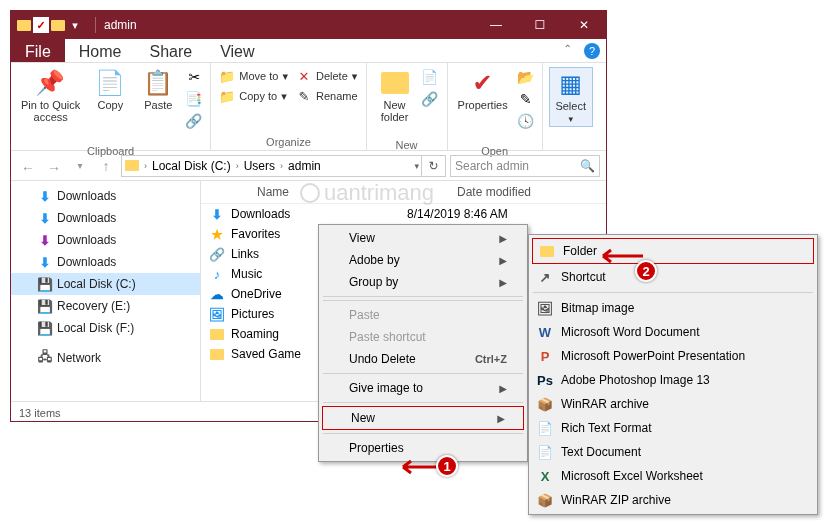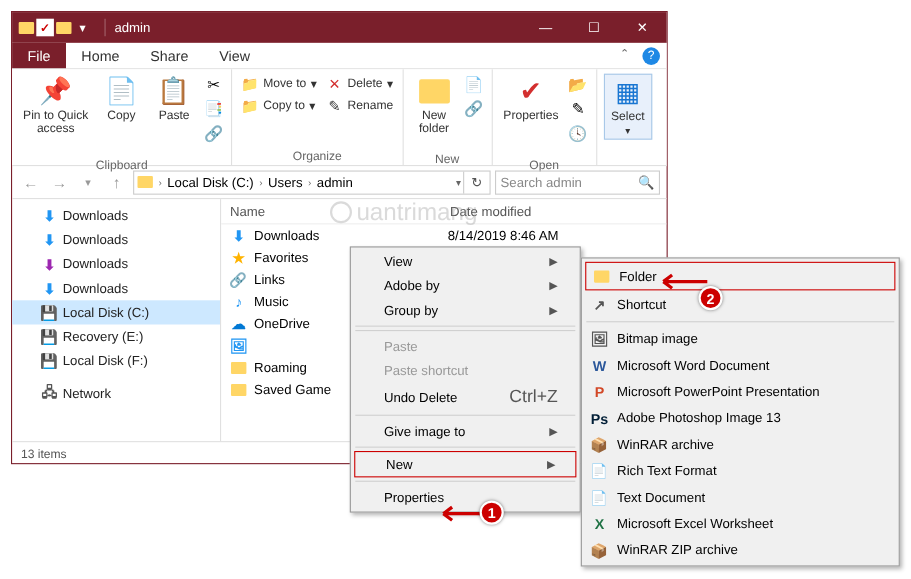--- a/index.html
+++ b/index.html
@@ -9,21 +9,21 @@
 .titlebar { height: 28px; background: #7a1f2b; display: flex; align-items: center; color: #fff; font-size: 12px; }
 .qat { display: flex; align-items: center; gap: 2px; padding: 0 6px; }
 .qat-icon { width: 16px; height: 16px; display: inline-flex; align-items: center; justify-content: center; font-size: 11px; }
 .qat-icon.folder { background: #ffd666; border-radius: 1px; width: 14px; height: 11px; }
 .title-sep { border-left: 1px solid rgba(255,255,255,.3); height: 16px; margin: 0 6px; }
 .win-title { flex: 1; padding-left: 2px; }
 .win-btns { display: flex; }
 .win-btn { width: 44px; height: 28px; display: flex; align-items: center; justify-content: center; color: #fff; font-size: 12px; }
 
 .tabs { height: 24px; display: flex; align-items: stretch; background: #fff; border-bottom: 1px solid #e0e0e0; }
-.tab { padding: 4px 14px; font-size: 13px; color: #333; }
+.tab { padding: 4px 14px; font-size: 16px; color: #333; }
 .tab.file { background: #7a1f2b; color: #fff; }
 .tab-spacer { flex: 1; }
 .tab-caret { padding: 4px 6px; color: #666; font-size: 10px; }
 .tab-help { width: 16px; height: 16px; border-radius: 50%; background: #1e88e5; color: #fff; font-size: 11px; display: flex; align-items: center; justify-content: center; margin: 4px 6px; }
 
 .ribbon { height: 88px; background: #fff; border-bottom: 1px solid #e0e0e0; display: flex; }
 .group { border-right: 1px solid #e0e0e0; padding: 4px 6px 2px; display: flex; flex-direction: column; align-items: center; justify-content: space-between; }
 .group-body { display: flex; align-items: flex-start; gap: 4px; flex: 1; }
 .group-label { font-size: 11px; color: #666; text-align: center; padding-top: 2px; margin-top: 12px; }
 .big-btn { display: flex; flex-direction: column; align-items: center; gap: 2px; padding: 2px 4px; font-size: 11px; color: #333; min-width: 44px; text-align: center; }
@@ -44,35 +44,35 @@
 
 .body { display: flex; height: 220px; }
 .tree { width: 190px; border-right: 1px solid #e0e0e0; overflow: hidden; padding: 4px 0; }
 .tree-item { display: flex; align-items: center; gap: 4px; padding: 3px 6px 3px 26px; font-size: 12px; color: #222; white-space: nowrap; }
 .tree-item.selected { background: #cde8ff; }
 .tree-item .ico { width: 16px; height: 16px; display: inline-flex; align-items: center; justify-content: center; font-size: 13px; }
 .tree-sep { height: 8px; }
 
 .files { flex: 1; overflow: hidden; }
 .col-headers { display: flex; font-size: 12px; color: #555; border-bottom: 1px solid #eee; }
-.col-name { width: 200px; padding: 4px 8px; }
+.col-name { width: 200px; padding: 4px 8px; margin-left: 48px; }
 .col-date { flex: 1; padding: 4px 8px; }
 .file-row { display: flex; align-items: center; font-size: 12px; padding: 2px 8px; gap: 6px; }
 .file-row .ico { width: 16px; height: 16px; display: inline-flex; align-items: center; justify-content: center; font-size: 13px; }
 
 .statusbar { height: 22px; border-top: 1px solid #e0e0e0; display: flex; align-items: center; padding: 0 8px; font-size: 11px; color: #555; justify-content: space-between; }
 .view-toggles { display: flex; gap: 2px; }
 .view-toggle { width: 20px; height: 16px; border: 1px solid #ccc; font-size: 10px; display: flex; align-items: center; justify-content: center; }
 
 .ctx-menu { position: absolute; background: #f0f0f0; border: 1px solid #999; box-shadow: 2px 2px 4px rgba(0,0,0,.3); font-size: 12px; padding: 2px; }
 .ctx1 { left: 318px; top: 224px; width: 210px; }
 .ctx-item { display: flex; align-items: center; justify-content: space-between; padding: 4px 18px 4px 28px; color: #000; position: relative; }
 .ctx-item.disabled { color: #999; }
 .ctx-item .arrow { font-size: 10px; color: #555; }
-.ctx-item .shortcut { color: #555; font-size: 16px; }
+.ctx-item .shortcut { color: #555; font-size: 11px; font-weight: bold; }
 .ctx-sep { height: 1px; background: #d0d0d0; margin: 3px 2px; }
 .ctx-item.boxed { border: 1px solid #c00; margin: 1px; }
 
 .ctx2 { left: 528px; top: 234px; width: 290px; }
 .ctx2 .ctx-item { padding: 4px 12px 4px 6px; gap: 8px; justify-content: flex-start; }
 .ctx2 .ico { width: 16px; height: 16px; display: inline-flex; align-items: center; justify-content: center; font-size: 13px; flex-shrink: 0; }
 
 .callout { position: absolute; width: 22px; height: 22px; border-radius: 50%; background: #c00; color: #fff; display: flex; align-items: center; justify-content: center; font-size: 13px; font-weight: bold; border: 2px solid #fff; box-shadow: 0 0 3px rgba(0,0,0,.5); }
 .callout1 { left: 436px; top: 455px; }
 .callout2 { left: 635px; top: 260px; }
@@ -316,20 +316,21 @@
        <span class="ico">
               <span style="color:#0078d4;font-weight:bold">☁</span>
             </span>
        <span style="width:170px">OneDrive</span>
        <span></span>
      </div>
           <div class="file-row">
        <span class="ico">
               <span style="color:#2196f3;font-weight:bold">🖼</span>
             </span>
+       <span style="width:170px">Pictures</span>
        <span></span>
      </div>
           <div class="file-row">
        <span class="ico">
               <span class="folder-ico"></span>
             </span>
        <span style="width:170px">Roaming</span>
        <span></span>
      </div>
           <div class="file-row">

